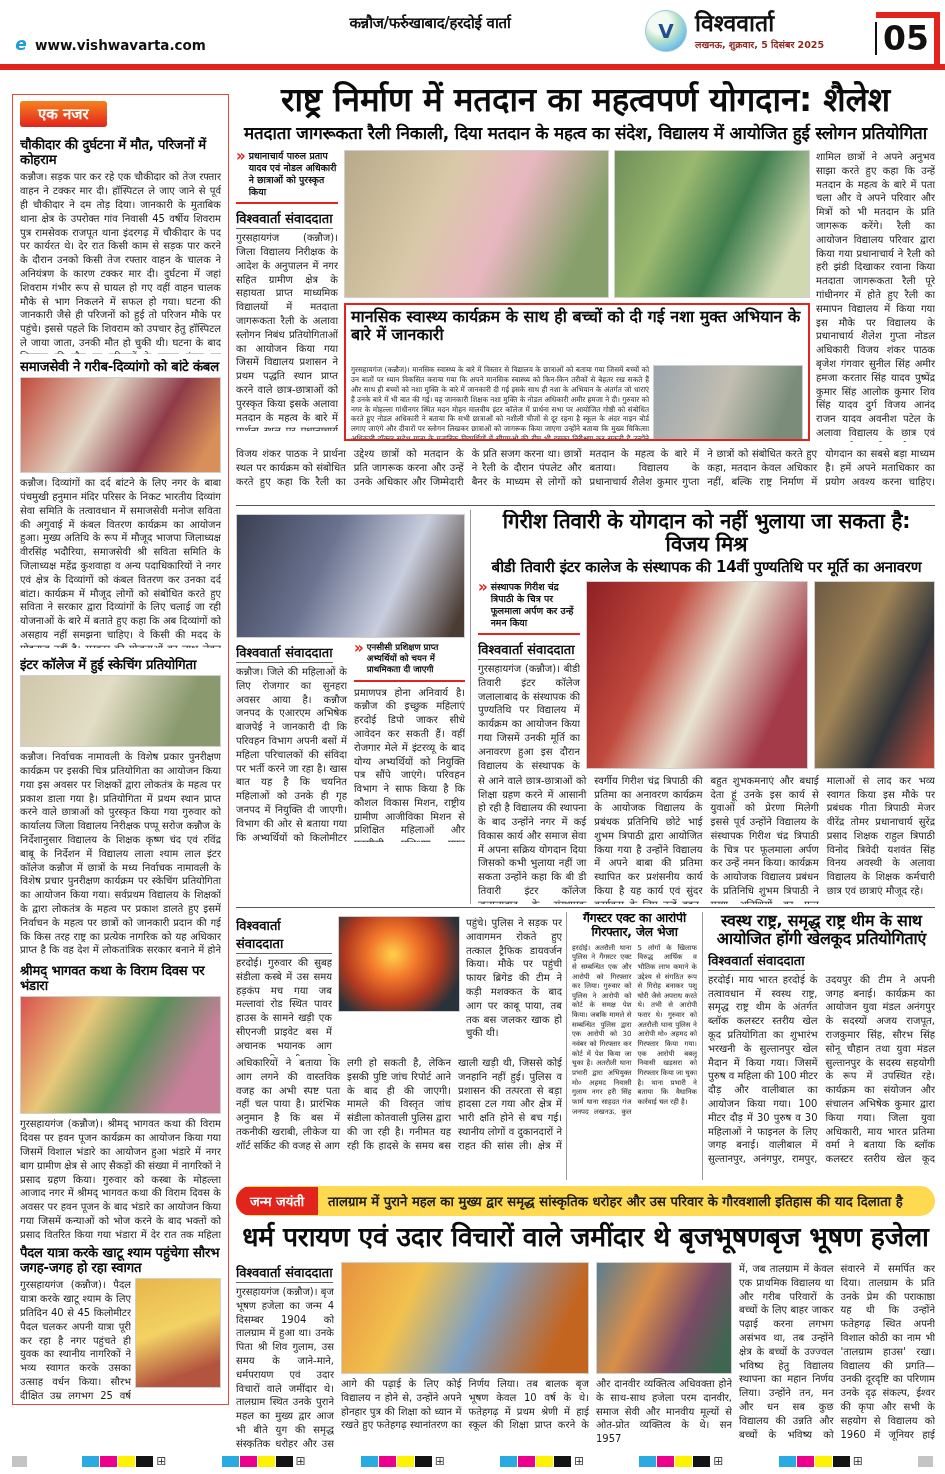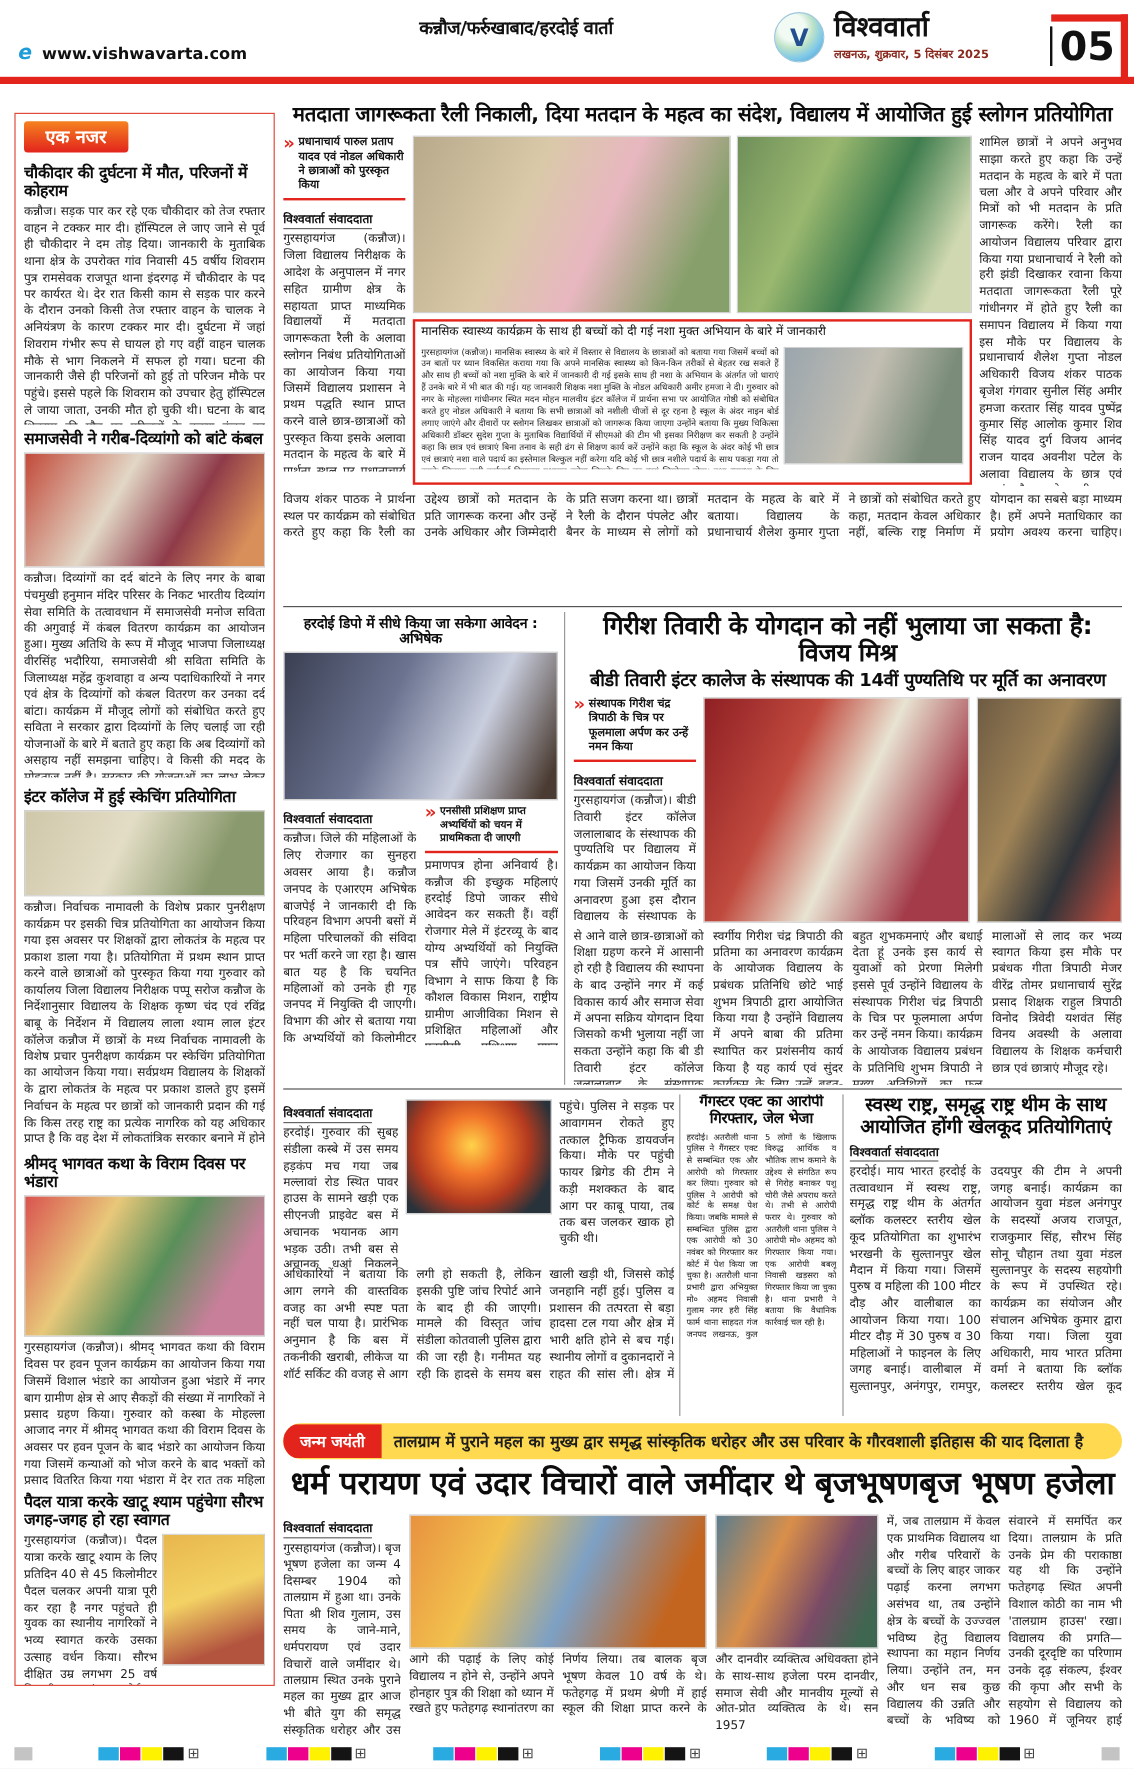--- a/index.html
+++ b/index.html
@@ -2,21 +2,21 @@
 <html><head>
 <meta charset="utf-8">
 <style>
   *{margin:0;padding:0;box-sizing:border-box}
   html,body{background:#ececec}
   body{font-family:"DejaVu Sans", sans-serif;color:#111}
   .page{position:relative;width:945px;height:1474px;background:#fff;margin:0 auto;overflow:hidden}
   .abs{position:absolute}
   .bodytext{font-size:10px;line-height:1.38;text-align:justify;color:#1d1d1d;overflow:hidden}
   .headline{font-weight:bold;color:#0c0c0c;line-height:1.12;letter-spacing:-0.2px}
-  .byline{font-size:10px;font-weight:bold;color:#111;border-bottom:1px solid #666;display:inline-block;padding-bottom:1px;margin-bottom:2px}
+  .byline{font-size:13px;font-weight:bold;color:#111;border-bottom:1px solid #666;display:inline-block;padding-bottom:1px;margin-bottom:2px}
   .leadin{display:flex;gap:3px;align-items:flex-start}
   .leadin .mark{color:#e2241c;font-weight:bold;font-size:15px;line-height:0.9}
   .leadin .txt{font-weight:bold;font-size:9.3px;line-height:1.3;color:#141414}
   .red-rule{border-bottom:2.5px solid #e2241c;margin:4px 0 4px}
   .photo{width:100%;border:1px solid #d0d0d0}
   .hairline{border-top:1px solid #555}
   
   .site{display:flex;align-items:center;gap:5px;font-weight:bold;font-size:13.5px}
   .e-icon{display:inline-block;width:18px;height:18px;border-radius:50%;color:#1e9cd7;font-weight:bold;font-size:17px;line-height:17px;text-align:center;font-style:italic}
   .region-title{font-size:15px;font-weight:bold;text-align:center;letter-spacing:-0.3px}
@@ -27,21 +27,21 @@
   .page-num{border-top:6px solid #e2241c;border-right:6px solid #e2241c;display:flex;align-items:flex-start;justify-content:flex-end;padding:4px 5px 0 0}
   .page-num .n{font-size:33px;font-weight:bold;line-height:1;border-left:2px solid #111;padding-left:6px}
   .top-rule{background:#e2241c}
   
   .en-box{border:1.5px solid #e24b3c;padding:5px 7px;overflow:hidden}
   .en-header{display:inline-block;background:linear-gradient(180deg,#f58220,#e2241c);color:#fff;font-weight:bold;font-size:15px;padding:2px 18px 4px;border-radius:3px;margin:1px 0 5px}
   .en-story{overflow:hidden}
   .en-story h3{font-size:13.2px;font-weight:bold;line-height:1.15;margin:5px 0 3px;color:#0c0c0c;letter-spacing:-0.2px}
   
   .red-box{border:2px solid #e2241c;padding:3px 5px;overflow:hidden}
-  .red-box h3{font-size:10px;font-weight:normal;line-height:1.15;margin-bottom:6px;color:#0c0c0c}
+  .red-box h3{font-size:16px;font-weight:bold;line-height:1.15;margin-bottom:20px;color:#0c0c0c}
   
   .kicker{background:#ffd94f;border-radius:16px;display:flex;align-items:center;overflow:hidden}
   .kicker .label{background:#e2241c;color:#fff;font-size:13px;font-weight:bold;padding:5px 14px;white-space:nowrap}
   .kicker .txt{font-size:13.2px;font-weight:bold;color:#1d1d1d;padding:0 10px;white-space:nowrap;overflow:hidden}
   
   .cmyk-row{display:flex;justify-content:space-between;align-items:center}
   .cmyk-group{display:flex;align-items:center;gap:1px}
   .sw{width:17px;height:11px;display:inline-block}
   .c{background:#29abe2}.m{background:#ec008c}.y{background:#fff200}.k{background:#141414}
   .reg{font-size:12px;color:#444;line-height:11px;margin-left:2px}
@@ -112,20 +112,21 @@
     <div class="en-story" style="height:170px">
       <h3>पैदल यात्रा करके खाटू श्याम पहुंचेगा सौरभ जगह-जगह हो रहा स्वागत</h3>
       <div style="overflow:hidden;height:132px">
         <div class="photo ph-pilgrim" style="float:right;width:86px;height:110px;margin:0 0 2px 4px"></div>
         <div class="bodytext">गुरसहायगंज (कन्नौज)। पैदल यात्रा करके खाटू श्याम के लिए प्रतिदिन 40 से 45 किलोमीटर पैदल चलकर अपनी यात्रा पूरी कर रहा है नगर पहुंचते ही युवक का स्थानीय नागरिकों ने भव्य स्वागत करके उसका उत्साह वर्धन किया। सौरभ दीक्षित उम्र लगभग 25 वर्ष निवासी नाथवगंज हरदोई 3 दिसंबर सुबह 11:00 बजे से प्रतिदिन 40 से 45 किलोमीटर पैदल यात्रा कर रहा है और पैदल ही वह खाटू श्याम पहुंचकर खाटू श्याम भगवान का दर्शन करेगा। युवक सौरभ दीक्षित ने बताया कि वह लगातार सर्दी में पैदल यात्रा करके खाटू श्याम पहुंचेगा जहां वह दर्शन करेगा। गुरुवार को नगर के जीटी रोड पहुंचते ही विश्व हिंदू परिषद के नीरज मिश्रा बृजेश कौशल रामू गुप्ता मोहित गुप्ता शुभम द्विवेदी राजा तिवारी सहित कई कार्यकर्ताओं ने खाटू श्याम यात्रा कर रहे युवक सौरभ का फूल मालाओं से लादकर उसका भव्य स्वागत किया।</div>
       </div>
     </div>
   </div>
 
   <div class="abs" style="left:236px;top:82px;width:699px">
+    <div class="headline" style="font-size:33px;text-align:center">राष्ट्र निर्माण में मतदान का महत्वपर्ण योगदान: शैलेश</div>
     <div class="headline" style="font-size:17px;text-align:center;margin-top:5px">मतदाता जागरूकता रैली निकाली, दिया मतदान के महत्व का संदेश, विद्यालय में आयोजित हुई स्लोगन प्रतियोगिता</div>
 
     <div style="display:flex;gap:6px;margin-top:7px;height:292px">
       <div style="width:102px;flex:none;overflow:hidden">
         <div class="leadin">
           <span class="mark">»</span>
           <span class="txt">प्रधानाचार्य पारुल प्रताप यादव एवं नोडल अधिकारी ने छात्राओं को पुरस्कृत किया</span>
         </div>
         <div class="red-rule"></div>
         <div class="byline">विश्ववार्ता संवाददाता</div>
@@ -150,21 +151,20 @@
         <div class="bodytext" style="height:292px">शामिल छात्रों ने अपने अनुभव साझा करते हुए कहा कि उन्हें मतदान के महत्व के बारे में पता चला और वे अपने परिवार और मित्रों को भी मतदान के प्रति जागरूक करेंगे। रैली का आयोजन विद्यालय परिवार द्वारा किया गया प्रधानाचार्य ने रैली को हरी झंडी दिखाकर रवाना किया मतदाता जागरूकता रैली पूरे गांधीनगर में होते हुए रैली का समापन विद्यालय में किया गया इस मौके पर विद्यालय के प्रधानाचार्य शैलेश गुप्ता नोडल अधिकारी विजय शंकर पाठक बृजेश गंगवार सुनील सिंह अमीर हमजा करतार सिंह यादव पुष्पेंद्र कुमार सिंह आलोक कुमार शिव सिंह यादव दुर्ग विजय आनंद राजन यादव अवनीश पटेल के अलावा विद्यालय के छात्र एवं छात्राएं मौजूद रहे। इसी प्रकार मतदाता जागरूकता अभियान के अंतर्गत गोमती देवी आदर्श इंटर कॉलेज गुरसहायगंज में छात्राओं द्वारा स्लोगन प्रतियोगिता निबंध प्रतियोगिता एवं पोस्टर प्रतियोगिता का आयोजन किया गया। जिसमें विद्यालय की छात्राओं ने भाग लिया।</div>
       </div>
     </div>
 
     <div class="bodytext" style="margin-top:5px;height:44px;column-count:6;column-gap:8px">विजय शंकर पाठक ने प्रार्थना स्थल पर कार्यक्रम को संबोधित करते हुए कहा कि रैली का उद्देश्य छात्रों को मतदान के प्रति जागरूक करना और उन्हें उनके अधिकार और जिम्मेदारी के प्रति सजग करना था। छात्रों ने रैली के दौरान पंपलेट और बैनर के माध्यम से लोगों को मतदान के महत्व के बारे में बताया। विद्यालय के प्रधानाचार्य शैलेश कुमार गुप्ता ने छात्रों को संबोधित करते हुए कहा, मतदान केवल अधिकार नहीं, बल्कि राष्ट्र निर्माण में योगदान का सबसे बड़ा माध्यम है। हमें अपने मताधिकार का प्रयोग अवश्य करना चाहिए। रैली में प्रतियोगिता का आयोजन के बाद प्रथम पद्धति स्थान प्राप्त करने वाले छात्र एवं छात्राओं को विद्यालय के प्रधानाचार्य पारुल प्रताप यादव एवं नोडल अधिकारी ने छात्राओं को पुरस्कृत किया।</div>
   </div>
 
   <div class="abs hairline" style="left:236px;top:505px;width:699px"></div>
 
   <div class="abs" style="left:236px;top:510px;width:229px;height:394px;overflow:hidden">
-    <div class="headline" style="font-size:11.8px;text-align:center;margin-top:3px">हरदोई डिपो में सीधे किया जा सकेगा आवेदन : अभिषेक</div>
     <div class="photo ph-office" style="height:124px;margin:4px 0"></div>
     <div style="display:flex;gap:7px;height:200px">
       <div style="flex:1;overflow:hidden">
         <div class="byline">विश्ववार्ता संवाददाता</div>
         <div class="bodytext">कन्नौज। जिले की महिलाओं के लिए रोजगार का सुनहरा अवसर आया है। कन्नौज जनपद के एआरएम अभिषेक बाजपेई ने जानकारी दी कि परिवहन विभाग अपनी बसों में महिला परिचालकों की संविदा पर भर्ती करने जा रहा है। खास बात यह है कि चयनित महिलाओं को उनके ही गृह जनपद में नियुक्ति दी जाएगी। विभाग की ओर से बताया गया कि अभ्यर्थियों को किलोमीटर के आधार पर वेतन और भत्ते दिए जाएंगे। भर्ती के लिए न्यूनतम योग्यता। इंटरमीडिएट पास और डिप्लोमा सी</div>
       </div>
       <div style="flex:1;overflow:hidden">
         <div class="leadin">
           <span class="mark">»</span>
           <span class="txt" style="font-size:8.6px">एनसीसी प्रशिक्षण प्राप्त अभ्यर्थियों को चयन में प्राथमिकता दी जाएगी</span>

